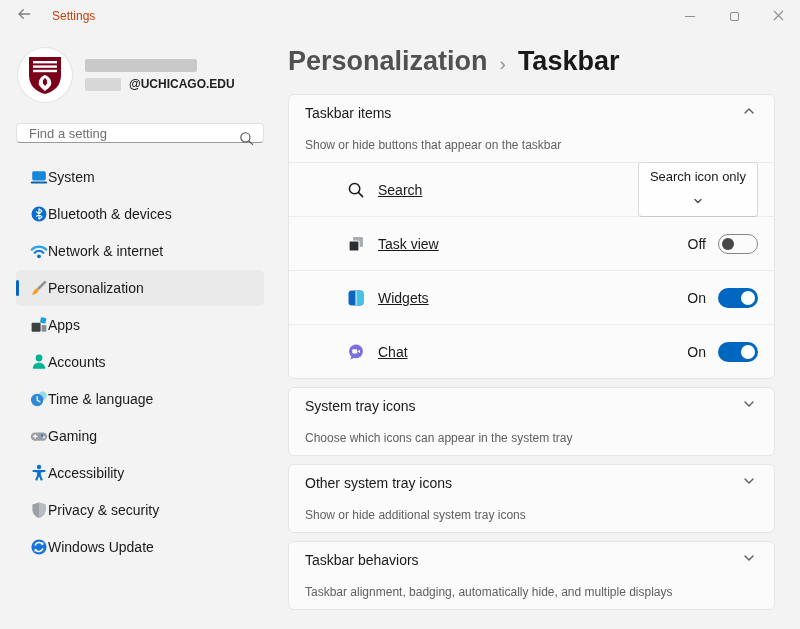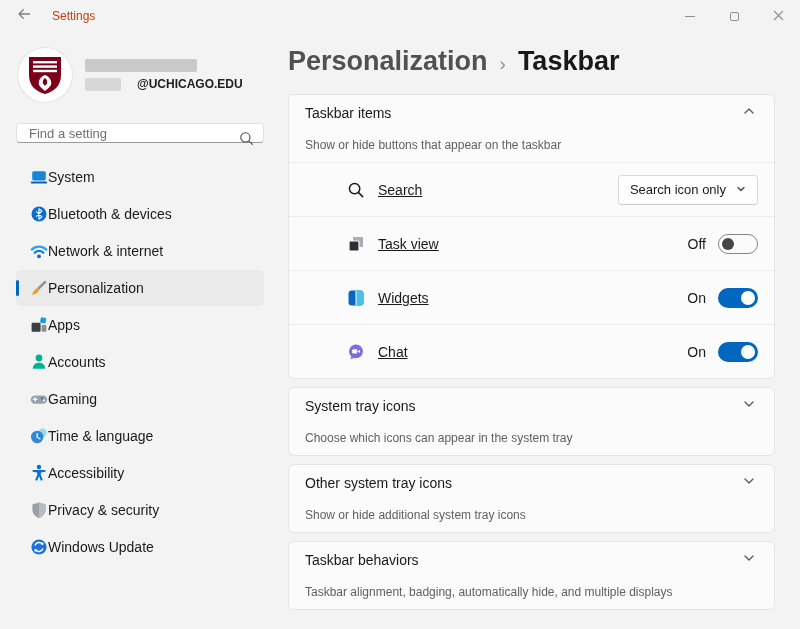--- a/index.html
+++ b/index.html
@@ -21,21 +21,21 @@
   .winbtn .max-box { width:9px; height:9px; border:1px solid currentColor; border-radius:2px; }
 
   
   .sidebar { position:absolute; left:0; top:32px; width:280px; bottom:0; padding:10px 16px 0 16px; }
   .profile { display:flex; align-items:center; gap:13px; margin:6px 0 0 2px; }
   .avatar { width:54px; height:54px; border-radius:50%; background:#ffffff; box-shadow:0 0 0 1px #e3e3e3; display:flex; align-items:center; justify-content:center; }
   .profile-text { display:flex; flex-direction:column; gap:5px; }
   .redact { background:#c9c9c9; border-radius:2px; }
   .redact.name { width:112px; height:13px; }
   .redact.email-prefix { width:36px; height:13px; background:#d7d7d7; }
-  .email-line { display:flex; align-items:center; gap:16px; font-size:12px; font-weight:bold; color:#202020; }
+  .email-line { display:flex; align-items:center; gap:8px; font-size:12px; font-weight:bold; color:#202020; }
 
   .search-box { position:relative; margin-top:21px; }
   .search-box input {
     width:100%; height:20px; font-family:inherit; font-size:13px; color:#1a1a1a;
     background:#ffffff; border:1px solid #e0e0e0; border-bottom:1px solid #9a9a9a;
     border-radius:4px; padding:0 32px 0 12px; outline:none;
   }
   .search-box input::placeholder { color:#707070; }
   .search-box .mag { position:absolute; right:10px; top:8px; }
 
@@ -62,21 +62,21 @@
   .card-sub { font-size:12px; color:#606060; margin-top:17px; }
   .chev { display:flex; }
 
   .item-row { display:flex; align-items:center; height:54px; border-top:1px solid #ececec; padding:0 16px 0 58px; }
   .row-ico { width:18px; height:18px; display:flex; }
   .row-label { font-size:14px; margin-left:13px; flex:1;text-decoration:underline; }
   .state-label { font-size:14px; color:#1a1a1a; margin-right:12px; }
 
   .dropdown { display:flex; align-items:center; gap:10px; padding:6px 11px 7px 11px;
               background:#fefefe; border:1px solid #dadada; border-bottom-color:#c8c8c8;
-              border-radius:4px; font-size:13px; color:#1a1a1a; cursor:default; }
+              border-radius:4px; font-size:13px; color:#1a1a1a; cursor:default;flex-direction:column; }
 
   .toggle { width:40px; height:20px; border-radius:10px; position:relative; cursor:default; }
   .toggle.off { border:1px solid #868686; background:transparent; }
   .toggle.off .knob { position:absolute; left:3px; top:3px; width:12px; height:12px; border-radius:50%; background:#474747; }
   .toggle.on { background:#0067c0; }
   .toggle.on .knob { position:absolute; right:3px; top:3px; width:14px; height:14px; border-radius:50%; background:#ffffff; }
 
   .footer { display:flex; align-items:center; gap:14px; margin-top:28px; padding-left:6px; }
   .help-link { font-size:13px; color:#0057b8; cursor:pointer; }
 </style>
@@ -201,38 +201,38 @@
               <circle cx="9" cy="5" r="3.4" fill="#00b294"></circle>
               <path d="M2.8 15.8 C2.8 11.9 5.5 9.8 9 9.8 C12.5 9.8 15.2 11.9 15.2 15.8 Z" fill="#00b294"></path>
             </svg>
         </span>
         <span class="nav-label">Accounts</span>
       </div>
 
       <div class="nav-item">
         <span class="nav-ico">
           <svg width="18" height="18" viewBox="0 0 18 18">
+              <circle cx="12.6" cy="5.8" r="4.2" fill="#9adbe8"></circle>
+              <circle cx="7.2" cy="10" r="6.2" fill="#2f89d8"></circle>
+              <path d="M7.2 6.6 V10.2 L9.8 11.8" stroke="#ffffff" stroke-width="1.3" fill="none" stroke-linecap="round"></path>
+            </svg>
+        </span>
+        <span class="nav-label">Time &amp; language</span>
+      </div>
+
+      <div class="nav-item">
+        <span class="nav-ico">
+          <svg width="18" height="18" viewBox="0 0 18 18">
               <rect x="0.8" y="5.4" width="16.4" height="8.4" rx="4.2" fill="#9aa0a6"></rect>
               <path d="M5.2 7.6 V11.2 M3.4 9.4 H7" stroke="#ffffff" stroke-width="1.2" stroke-linecap="round"></path>
               <circle cx="12" cy="8.4" r="1.1" fill="#2f6fd8"></circle>
               <circle cx="14" cy="10.4" r="1.1" fill="#e8eaed"></circle>
             </svg>
         </span>
         <span class="nav-label">Gaming</span>
-      </div>
-
-      <div class="nav-item">
-        <span class="nav-ico">
-          <svg width="18" height="18" viewBox="0 0 18 18">
-              <circle cx="12.6" cy="5.8" r="4.2" fill="#9adbe8"></circle>
-              <circle cx="7.2" cy="10" r="6.2" fill="#2f89d8"></circle>
-              <path d="M7.2 6.6 V10.2 L9.8 11.8" stroke="#ffffff" stroke-width="1.3" fill="none" stroke-linecap="round"></path>
-            </svg>
-        </span>
-        <span class="nav-label">Time &amp; language</span>
       </div>
 
       <div class="nav-item">
         <span class="nav-ico">
           <svg width="18" height="18" viewBox="0 0 18 18">
               <circle cx="9" cy="3" r="2.2" fill="#0a6ed1"></circle>
               <path d="M2.6 6 L15.4 6 L15.4 7.7 L10.8 8.5 L10.8 11 L12.8 16 L10.9 16.8 L9 12.3 L7.1 16.8 L5.2 16 L7.2 11 L7.2 8.5 L2.6 7.7 Z" fill="#0a6ed1"></path>
             </svg>
         </span>
         <span class="nav-label">Accessibility</span>

